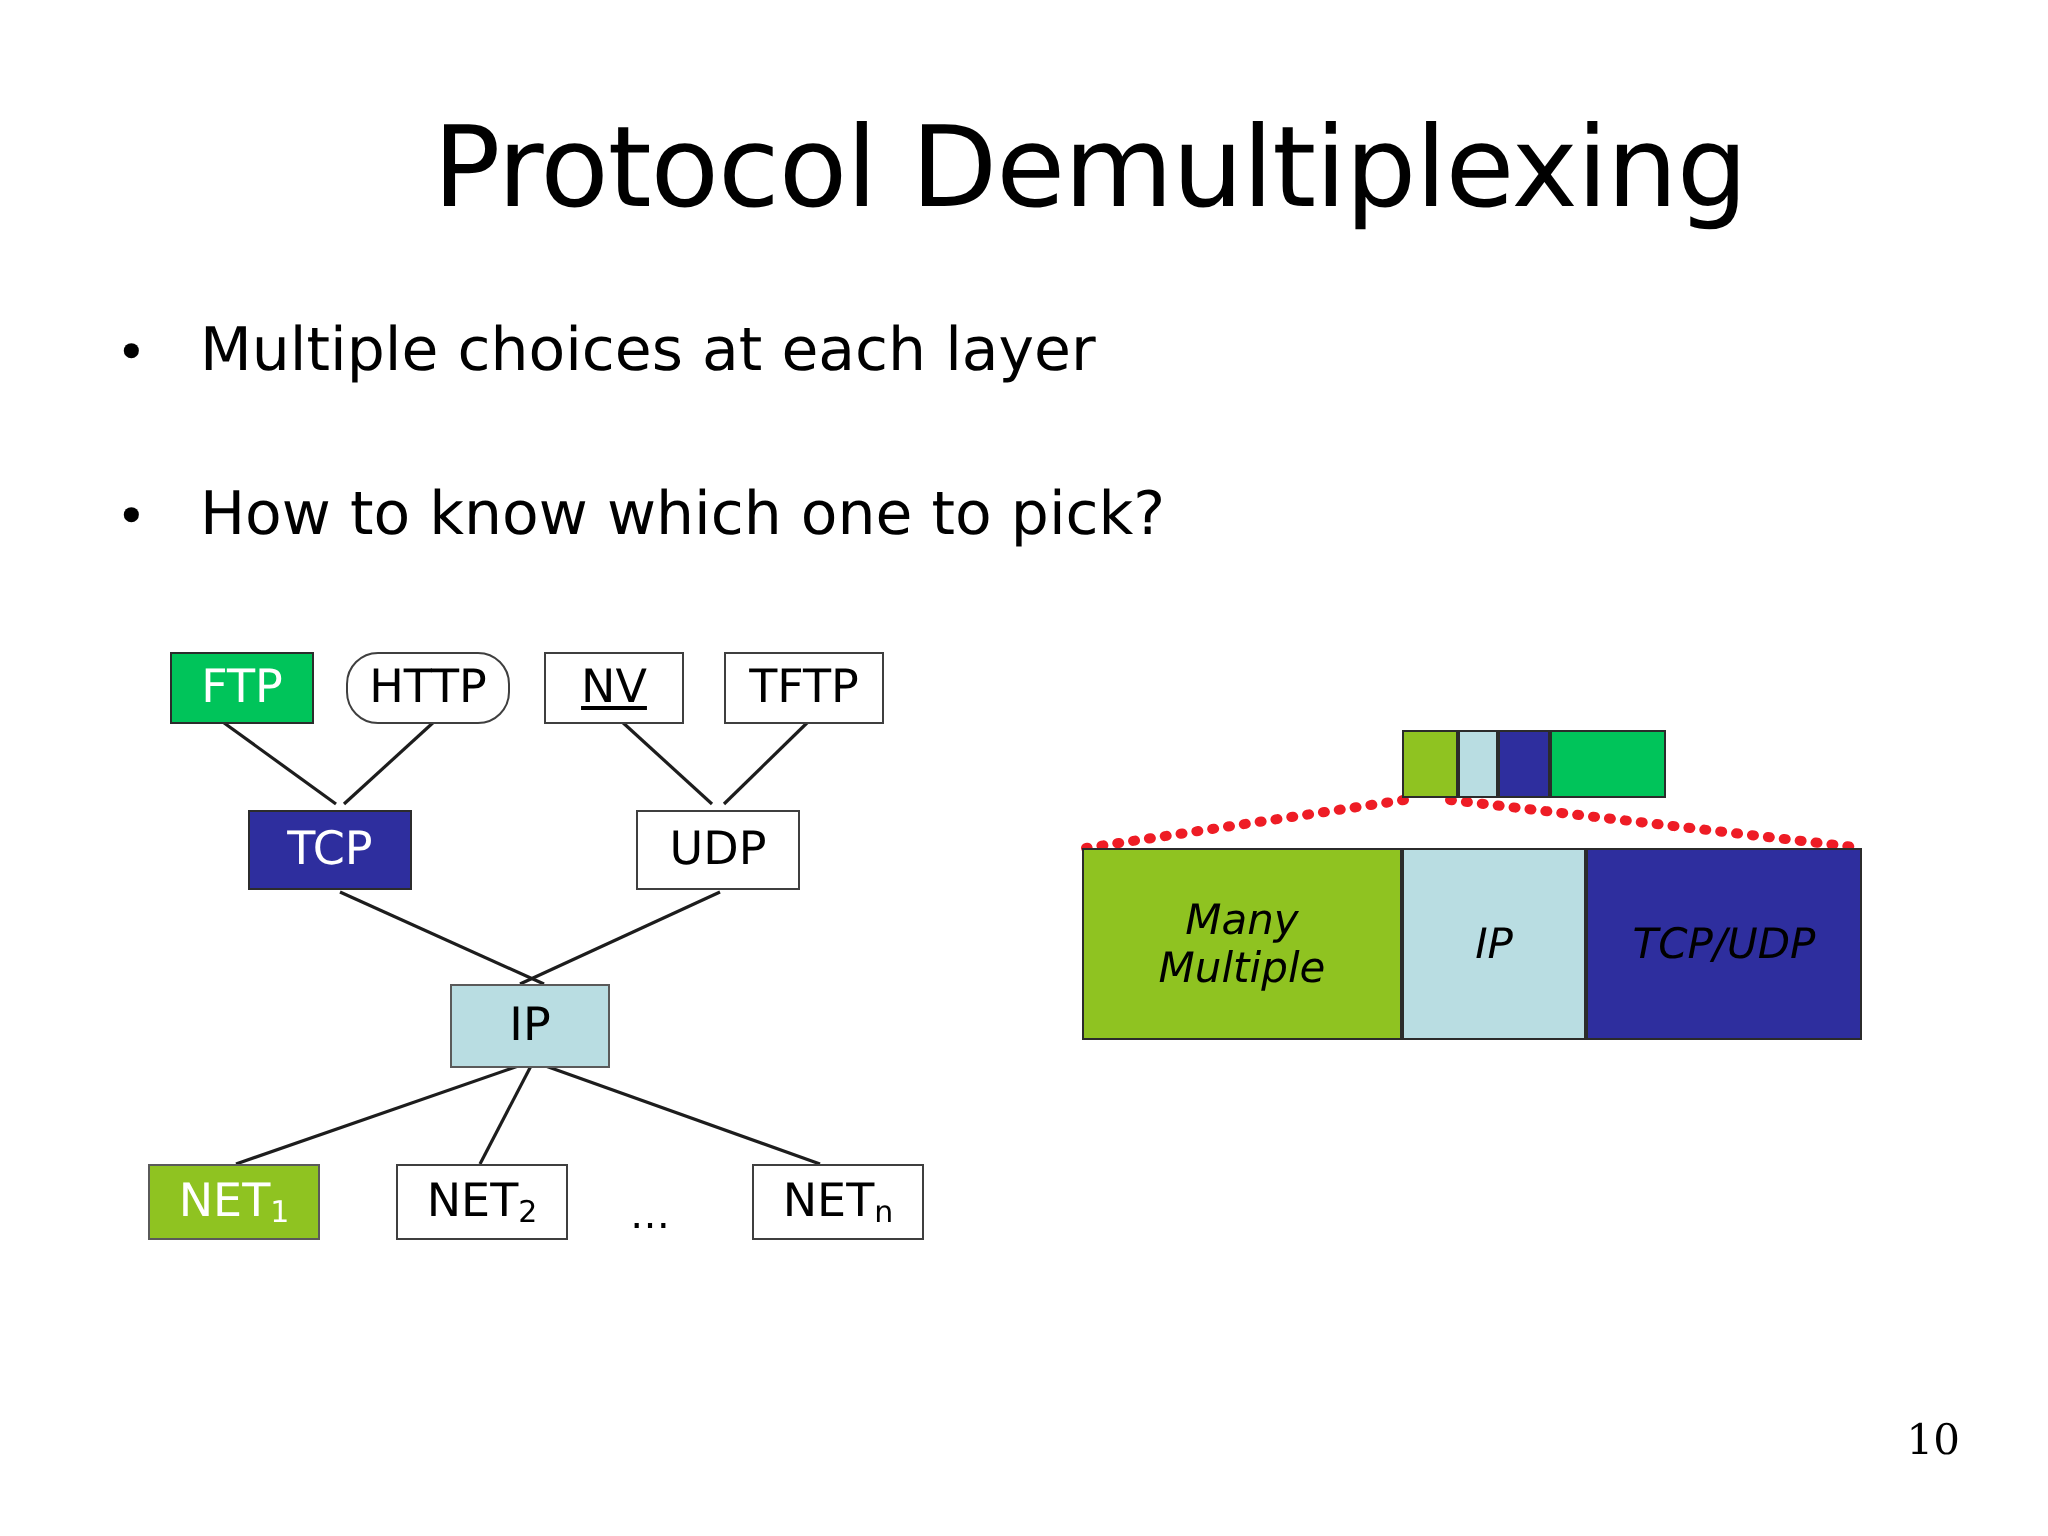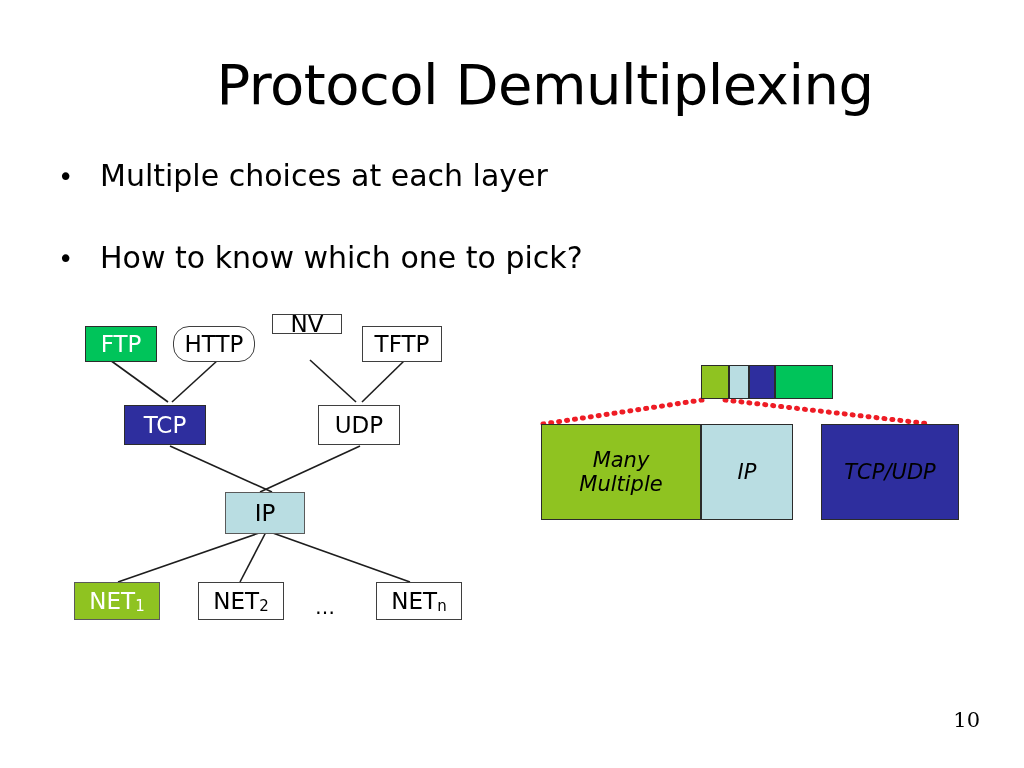--- a/index.html
+++ b/index.html
@@ -184,21 +184,21 @@
 
       <line x1="202" y1="222" x2="58" y2="272" stroke="#1d1d1d" stroke-width="1.6"></line>
 
       <line x1="206" y1="222" x2="180" y2="272" stroke="#1d1d1d" stroke-width="1.6"></line>
 
       <line x1="210" y1="222" x2="350" y2="272" stroke="#1d1d1d" stroke-width="1.6"></line>
     </svg>
 
     <div class="pbox filled-green" style="left:25px;  top:16px; width:72px; height:36px;">FTP</div>
     <div class="pbox" style="left:113px; top:16px; width:82px; height:36px;border-radius:16px;">HTTP</div>
-    <div class="pbox" style="left:212px; top:4px; width:70px; height:20px;">NV</div>
+    <div class="pbox" style="left:212px; top:16px; width:70px; height:36px;text-decoration:underline;">NV</div>
     <div class="pbox" style="left:302px; top:16px; width:80px; height:36px;">TFTP</div>
 
     <div class="pbox filled-navy" style="left:64px;  top:95px; width:82px; height:40px;">TCP</div>
     <div class="pbox" style="left:258px; top:95px; width:82px; height:40px;">UDP</div>
 
     <div class="pbox filled-ltblue" style="left:165px; top:182px; width:80px; height:42px;">IP</div>
 
     <div class="pbox filled-olive" style="left:14px;  top:272px; width:86px; height:38px;">
       <span>NET</span>
         <sub>1</sub>
@@ -226,18 +226,18 @@
     <div class="strip-seg" style="left:214px; width:26px; background:#2e2e9e;"></div>
     <div class="strip-seg" style="left:240px; width:58px; background:#00c45a;"></div>
 
     <div class="big-seg" style="left:6px;   width:160px; background:#8fc321;">
       <span>
         <span>Many</span><br>
         <span>Multiple</span>
       </span>
     </div>
     <div class="big-seg" style="left:166px; width:92px;  background:#b9dde2;">IP</div>
-    <div class="big-seg" style="left:258px; width:138px; background:#2e2e9e;margin-left:28px;">TCP/UDP</div>
+    <div class="big-seg" style="left:258px; width:138px; background:#2e2e9e;">TCP/UDP</div>
   </div>
 
   <div id="page-num">10</div>
 
 </div>
 
 </body></html>

